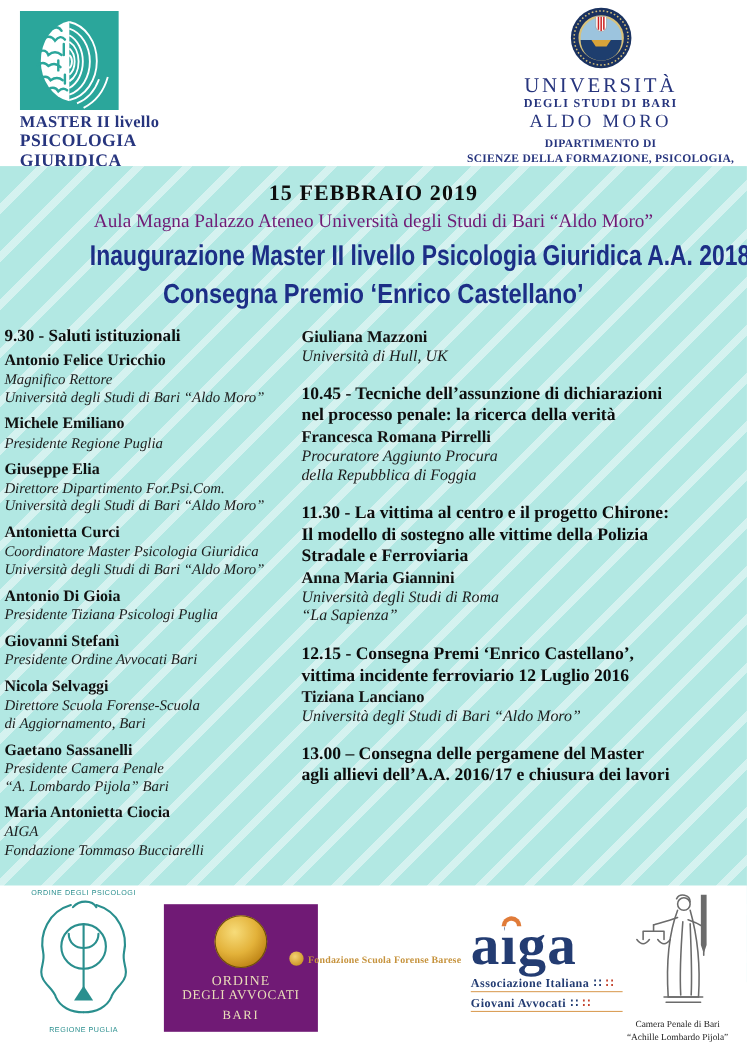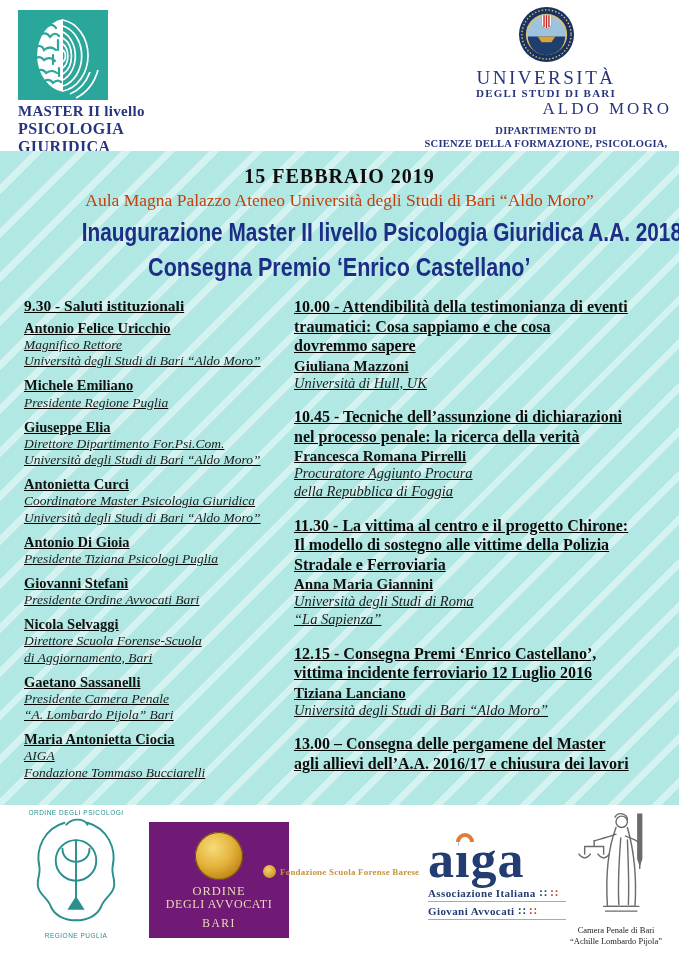--- a/index.html
+++ b/index.html
@@ -10,42 +10,42 @@
   .hdr{position:absolute;top:0;left:0;right:0;height:151px;background:#fff;}
   .master-logo{position:absolute;left:18px;top:10px;width:200px;}
   .master-sq{width:90px;height:90px;display:block;}
   .master-t1{margin-top:3px;font-size:15px;font-weight:bold;color:#27357e;letter-spacing:.3px;}
   .master-t2{font-size:16px;font-weight:bold;color:#27357e;letter-spacing:.4px;}
 
   .univ{position:absolute;left:420px;top:6px;width:252px;text-align:center;color:#27357e;}
   .seal{width:57px;height:57px;display:inline-block;}
   .u1{font-size:19px;letter-spacing:2.5px;font-weight:normal;line-height:1.0;margin-top:1px;}
   .u2{font-size:11px;font-weight:bold;letter-spacing:1.2px;line-height:1.15;}
-  .u3{font-size:17px;letter-spacing:3px;line-height:1.1;text-align:right;}
+  .u3{font-size:17px;letter-spacing:3px;line-height:1.1;}
   .u4{font-size:10.5px;font-weight:bold;letter-spacing:.3px;line-height:1.25;margin-top:6px;}
   .u5,.u6{font-size:10.5px;font-weight:bold;letter-spacing:.2px;line-height:1.25;}
 
   
   .band{position:absolute;top:151px;left:0;right:0;height:742px;background:#b2e8e3;}
   .band::before{content:"";position:absolute;inset:0;pointer-events:none;
     background:repeating-linear-gradient(135deg,
       rgba(255,255,255,0) 0px, rgba(255,255,255,0) 24px,
       rgba(255,255,255,.45) 24px, rgba(255,255,255,.45) 31px);}
   .band-inner{position:relative;z-index:1;}
 
   .date{margin-top:14px;text-align:center;font-size:20px;font-weight:bold;color:#0d0d0d;letter-spacing:1px;}
-  .venue{text-align:center;font-size:17.5px;color:#c2410c;margin-top:2px;}
+  .venue{text-align:center;font-size:17.5px;color:#701a75;margin-top:2px;}
   .big-title,.sub-title{text-align:center;white-space:nowrap;color:#1c2e86;
       font-family:"Liberation Sans",sans-serif;font-weight:bold;}
   .big-title{margin-top:6px;font-size:26px;}
   .big-title>span{display:inline-block;transform:scaleX(.80);transform-origin:center;}
   .sub-title{margin-top:5px;font-size:25px;}
   .sub-title>span{display:inline-block;transform:scaleX(.86);transform-origin:center;}
 
-  .columns{position:absolute;top:146px;left:24px;right:4px;display:flex;gap:12px;z-index:1;text-decoration:underline;}
+  .columns{position:absolute;top:146px;left:4px;right:4px;display:flex;gap:12px;z-index:1;}
   .col-left{width:258px;flex:none;}
   .col-right{flex:1;min-width:0;}
   .ml{white-space:pre;}
   .lc-heading{font-size:15.5px;font-weight:bold;color:#0d0d0d;margin-bottom:5px;}
   .person{margin-bottom:8px;}
   .p-name{font-size:14.5px;font-weight:bold;color:#111;line-height:1.18;}
   .p-role{font-size:13.5px;font-style:italic;color:#1d1d1d;line-height:1.2;}
   .session{margin-bottom:15px;}
   .s-title{font-size:16px;font-weight:bold;color:#0d0d0d;line-height:1.22;}
   .s-speaker{font-size:15px;font-weight:bold;color:#111;line-height:1.2;margin-top:1px;}
@@ -198,23 +198,20 @@
         </div>
         <div class="person">
           <div class="p-name ml">Maria Antonietta Ciocia</div>
           <div class="p-role ml">AIGA
 Fondazione Tommaso Bucciarelli</div>
         </div>
       </div>
 
       <div class="col-right">
         <div class="session">
-          <div class="s-title ml">10.00 - Attendibilità della testimonianza di eventi
-traumatici: Cosa sappiamo e che cosa
-dovremmo sapere</div>
           <div class="s-speaker ml">Giuliana Mazzoni</div>
           <div class="s-affil ml">Università di Hull, UK</div>
         </div>
         <div class="session">
           <div class="s-title ml">10.45 - Tecniche dell’assunzione di dichiarazioni
 nel processo penale: la ricerca della verità</div>
           <div class="s-speaker ml">Francesca Romana Pirrelli</div>
           <div class="s-affil ml">Procuratore Aggiunto Procura
 della Repubblica di Foggia</div>
         </div>

